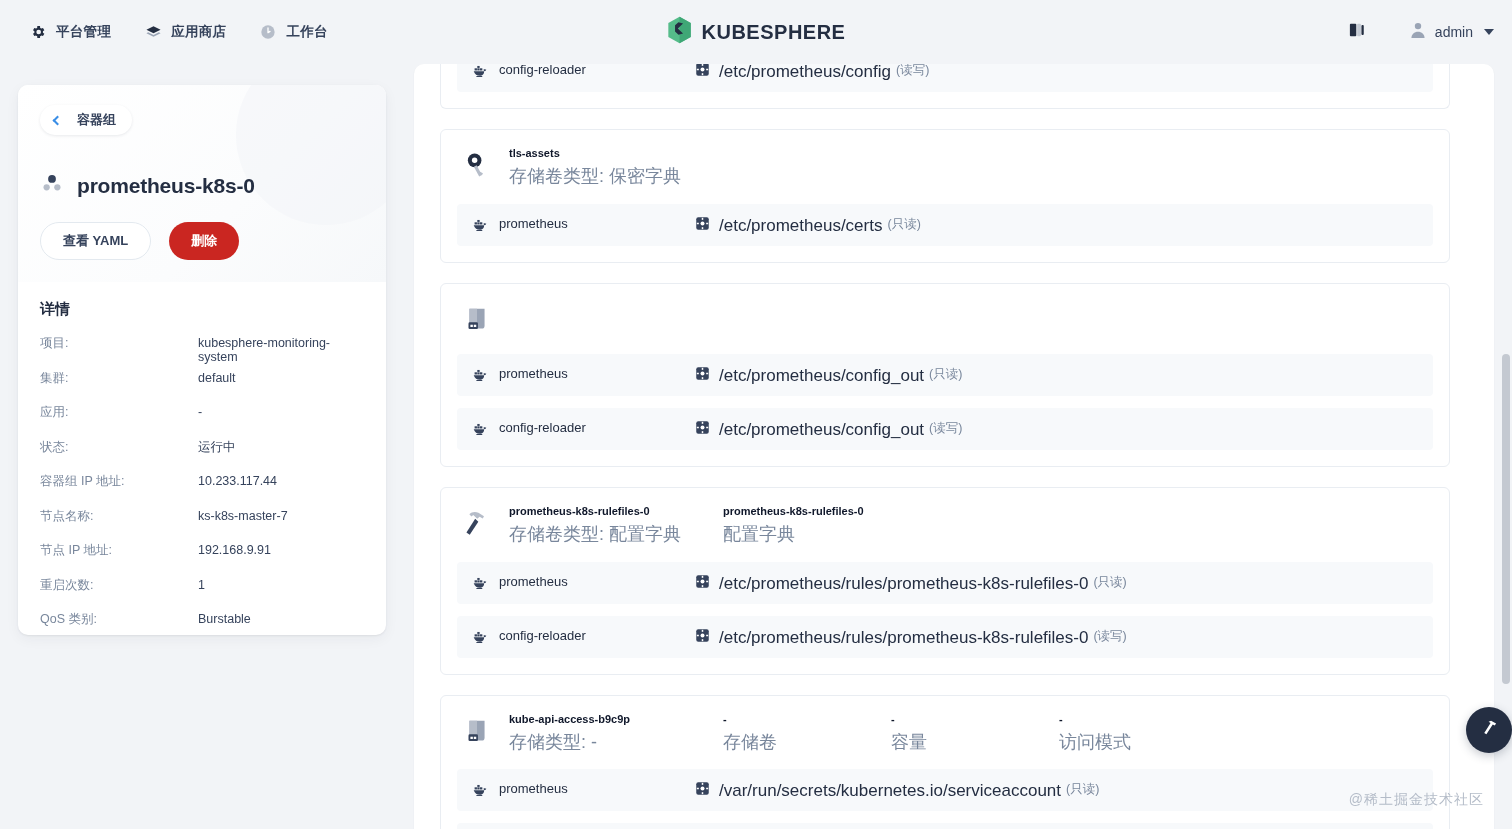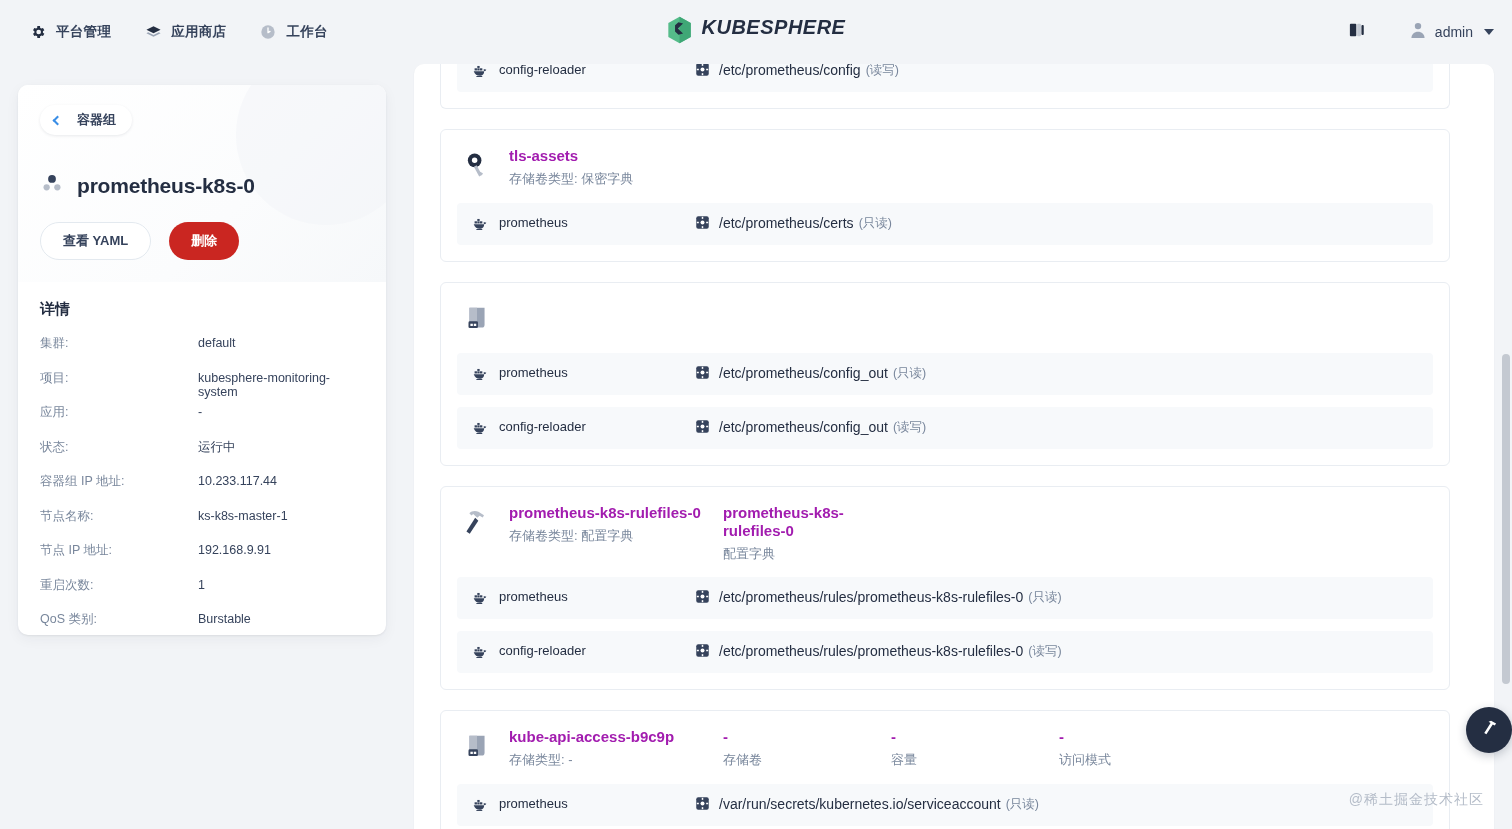--- a/index.html
+++ b/index.html
@@ -21,21 +21,21 @@
   .nav-item {
     display: flex; align-items: center; gap: 10px;
     font-size: 13.5px; font-weight: 700; color: #36435c;
     cursor: pointer; letter-spacing: .3px;
   }
   .nav-ico { width: 16px; height: 16px; display: block; }
 
   .brand {
     position: absolute; left: 50%; top: 50%;
     transform: translate(-50%, -50%);
-    display: flex; align-items: flex-start; gap: 9px; font-style: italic;
+    display: flex; align-items: center; gap: 9px;
   }
   .brand-text {
     font-size: 20px; font-weight: 700; color: #242e42;
     letter-spacing: .5px;
   }
 
   .nav-right {
     position: absolute; right: 18px; top: 50%;
     transform: translateY(-50%);
     display: flex; align-items: center; gap: 44px;
@@ -157,43 +157,43 @@
     width: 36px; height: 36px; flex: none;
     margin-right: 14px; margin-top: 1px;
     display: flex; align-items: center; justify-content: center;
   }
   .vol-col { flex: none; }
   .vol-col.c0 { width: 214px; }
   .vol-col.c1 { width: 168px; }
   .vol-col.c2 { width: 168px; }
   .vol-col.c3 { width: 200px; }
   .vol-name {
-    font-size: 15px; font-weight: 700; color: #a21caf;
+    font-size: 11px; font-weight: 700; color: #0f172a;
     margin-bottom: 6px; line-height: 1.2;
   }
   .vol-sub {
-    font-size: 13px; color: #79879c; line-height: 1.2;
+    font-size: 18px; color: #79879c; line-height: 1.2;
   }
 
   .mount-row {
     display: flex; align-items: flex-start;
     background: #f7f9fb;
     border-radius: 4px;
     margin: 0 16px 12px 16px;
     padding: 12px 14px;
     height: 42px;
   }
   .mount-row:last-child { margin-bottom: 16px; }
   .mount-c-ico { width: 18px; height: 18px; flex: none; margin-right: 10px; display:flex; }
   .mount-cname {
     width: 196px; flex: none;
     font-size: 13px; color: #242e42;
   }
   .mount-p-ico { width: 15px; height: 15px; flex: none; margin-right: 9px; display:flex; }
-  .mount-path { font-size: 14px; color: #242e42; }
+  .mount-path { font-size: 17px; color: #242e42; }
   .mount-mode { font-size: 12.5px; color: #79879c; margin-left: 5px; }
 
   
   .vol-card.partial {
     border-top: none;
     border-radius: 0 0 6px 6px;
     margin-top: 0;
   }
   .vol-card.partial .mount-row { margin-top: 0; }
 
@@ -318,42 +318,42 @@
     <div class="btn-row">
       <button class="btn btn-ghost">查看 YAML</button>
       <button class="btn btn-danger">删除</button>
     </div>
   </div>
 
   <div class="panel-body">
     <div class="detail-head">详情</div>
     <div class="dl" id="detail-list">
         <div class="dl-row">
+          <span class="dl-key">项目:</span>
+          <span class="dl-val">kubesphere-monitoring-system</span>
+        </div>
+        <div class="dl-row">
           <span class="dl-key">集群:</span>
           <span class="dl-val">default</span>
         </div>
         <div class="dl-row">
-          <span class="dl-key">项目:</span>
-          <span class="dl-val">kubesphere-monitoring-system</span>
-        </div>
-        <div class="dl-row">
           <span class="dl-key">应用:</span>
           <span class="dl-val">-</span>
         </div>
         <div class="dl-row">
           <span class="dl-key">状态:</span>
           <span class="dl-val">运行中</span>
         </div>
         <div class="dl-row">
           <span class="dl-key">容器组 IP 地址:</span>
           <span class="dl-val">10.233.117.44</span>
         </div>
         <div class="dl-row">
           <span class="dl-key">节点名称:</span>
-          <span class="dl-val">ks-k8s-master-1</span>
+          <span class="dl-val">ks-k8s-master-7</span>
         </div>
         <div class="dl-row">
           <span class="dl-key">节点 IP 地址:</span>
           <span class="dl-val">192.168.9.91</span>
         </div>
         <div class="dl-row">
           <span class="dl-key">重启次数:</span>
           <span class="dl-val">1</span>
         </div>
         <div class="dl-row">

